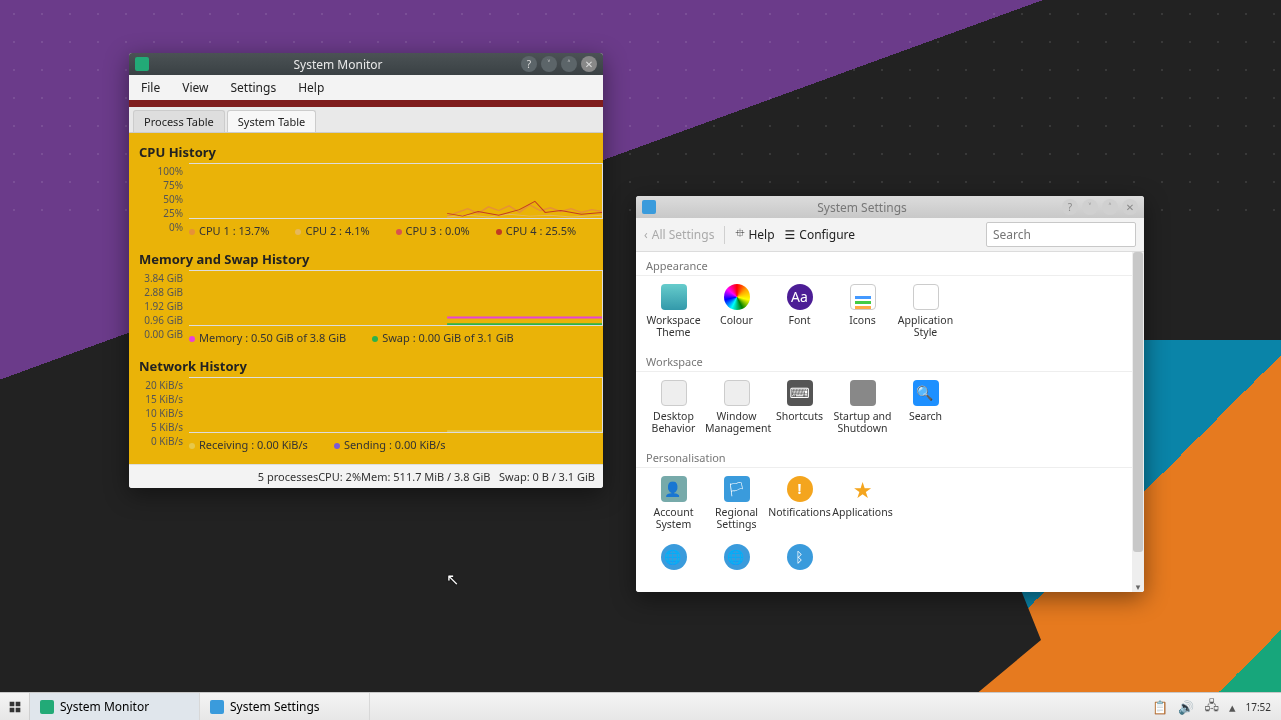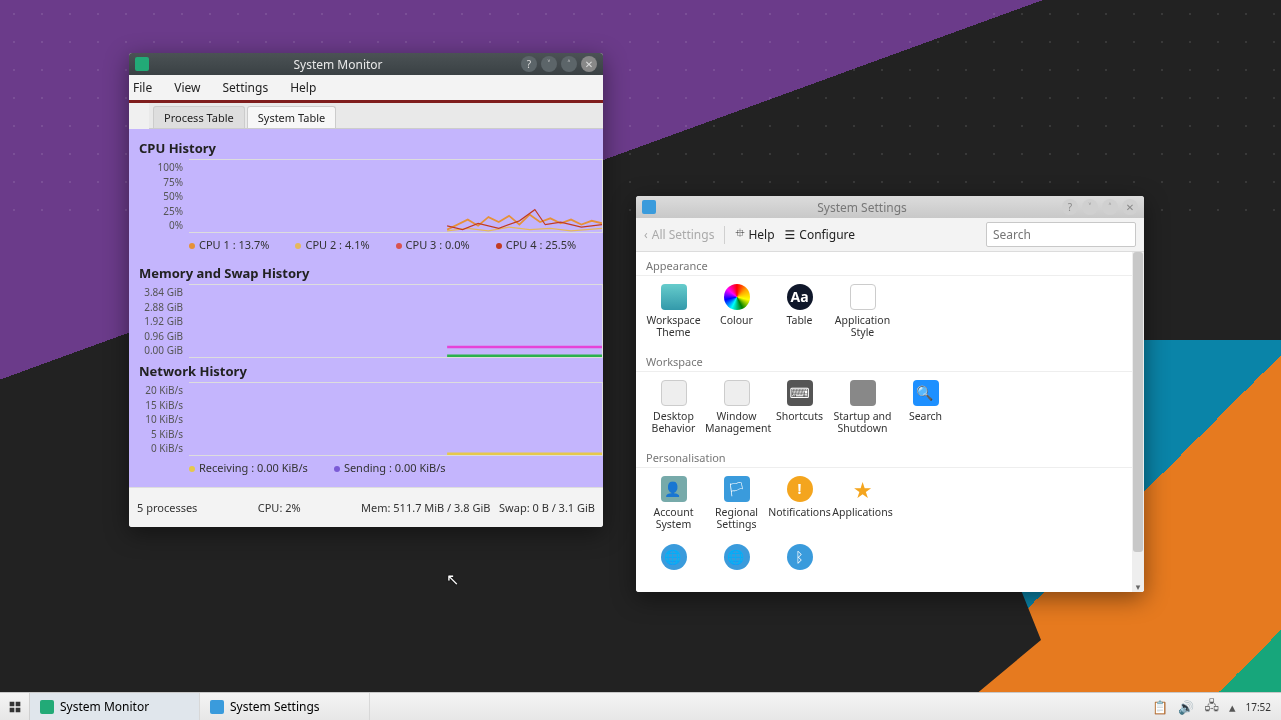--- a/index.html
+++ b/index.html
@@ -26,52 +26,52 @@
 .titlebar.inactive { background: linear-gradient(#dcdcdc,#c8c8c8); color:#777; }
 .titlebar .t-icon { width:14px; height:14px; margin-right:6px; background:#2a7; border-radius:2px; display:inline-block; }
 .titlebar .t-title { flex:1; text-align:center; }
 .titlebar .t-btns { display:flex; gap:4px; }
 .titlebar .t-btn { width:16px; height:16px; border-radius:50%; background:#5c6569; display:flex; align-items:center; justify-content:center; font-size:10px; color:#ddd; cursor:pointer; }
 .titlebar.inactive .t-btn { background:#d0d0d0; color:#888; }
 .titlebar .t-btn.close { background:#888; }
 .titlebar.inactive .t-btn.close { background:#d0d0d0; }
 
 
-.menubar { background:#f3f3f3; border-bottom:3px solid #7f1d1d; display:flex; padding:2px 0; gap:14px; font-size:12px; }
+.menubar { background:#f3f3f3; border-bottom:7px solid #7f1d1d; display:flex; padding:2px 8px; gap:14px; font-size:12px; }
 .menubar span { padding:2px 4px; cursor:pointer; }
-.tabs { display:flex; background:#e9e9e9; padding:3px 4px 0 4px; gap:2px; border-bottom:1px solid #ccc;margin-left:20px; }
+.tabs { display:flex; background:#e9e9e9; padding:3px 4px 0 4px; gap:2px; border-bottom:1px solid #ccc; }
 .tab { padding:3px 10px; background:#dedede; border:1px solid #ccc; border-bottom:none; border-radius:3px 3px 0 0; font-size:11px; cursor:pointer; }
 .tab.active { background:#f7f7f7; }
-.sm-body { background:#c4b5fd; padding:6px 0 4px 10px; }
+.sm-body { background:#eab308; padding:6px 0 4px 10px; }
 .sm-section h3 { font-size:13px; font-weight:bold; margin:4px 0 2px 0; }
-.chart { position:relative; height:74px; border:1px solid #ddd; border-left:none; margin-left:50px; }
+.chart { position:relative; height:56px; border:1px solid #ddd; border-left:none; margin-left:50px; }
 .ylabels { position:absolute; left:-50px; top:0; bottom:0; width:48px; display:flex; flex-direction:column; justify-content:space-between; text-align:right; font-size:10px; color:#555; padding-right:4px; }
 .chart svg { position:absolute; inset:0; width:100%; height:100%; }
 .legend { font-size:11px; color:#333; display:flex; gap:26px; padding:4px 0 8px 50px; flex-wrap:wrap; }
 .legend .dot { display:inline-block; width:6px; height:6px; border-radius:50%; margin-right:4px; vertical-align:middle; }
-.statusbar { display:flex; justify-content:space-between; padding:12px 8px; border-top:1px solid #ddd; background:#f3f3f3; font-size:11px; color:#333; }
+.statusbar { display:flex; justify-content:flex-end; padding:4px 8px; border-top:1px solid #ddd; background:#f3f3f3; font-size:11px; color:#333; }
 
 
 .ss-toolbar { display:flex; align-items:center; gap:10px; padding:4px 8px; background:#f3f3f3; border-bottom:1px solid #dcdcdc; font-size:12px; }
 .ss-toolbar .sep { width:1px; height:18px; background:#d0d0d0; }
 .ss-toolbar .disabled { color:#aaa; }
 .ss-toolbar .search { margin-left:auto; }
 .ss-toolbar input { width:150px; padding:3px 6px; border:1px solid #c8c8c8; border-radius:2px; font-size:12px; }
 .ss-body { position:relative; height:340px; overflow:hidden; background:#fff; padding-right:12px; }
 .ss-scroll { position:absolute; right:0; top:0; bottom:0; width:12px; background:#eee; }
 .ss-scroll .thumb { position:absolute; left:1px; right:1px; top:0; height:300px; background:#c8c8c8; border-radius:3px; }
 .ss-scroll .arrow { position:absolute; left:0; right:0; height:12px; text-align:center; font-size:9px; color:#666; }
 .ss-scroll .arrow.down { bottom:0; }
 .cat-title { font-size:11px; color:#777; padding:6px 10px 2px 10px; border-bottom:1px solid #eee; margin-bottom:4px;}
 .icon-grid { display:flex; flex-wrap:wrap; padding:0 6px 6px 6px; }
 .icon-item { width:63px; text-align:center; font-size:10.5px; color:#333; padding:4px 0; cursor:pointer; line-height:1.15; }
 .icon-item .ic { width:26px; height:26px; margin:0 auto 4px auto; border-radius:4px; display:flex; align-items:center; justify-content:center; font-size:14px; color:#fff; }
 .ic.theme { background:linear-gradient(#6cc,#39a); }
 .ic.colour { background: conic-gradient(red,orange,yellow,green,cyan,blue,magenta,red); border-radius:50%; }
-.ic.font { background:#0f172a; border-radius:50%;font-weight:bold; }
+.ic.font { background:#4c1d95; border-radius:50%; }
 .ic.icons { background:#fff; border:1px solid #ccc; }
 .ic.icons::before{content:""; display:block; width:16px;height:3px;background:#49f; box-shadow:0 5px 0 #4c4, 0 10px 0 #fa4; margin:4px auto;}
 .ic.style { background:#fff; border:1px solid #ccc; }
 .ic.desk { background:#eee; border:1px solid #ccc; }
 .ic.winmg { background:#eee; border:1px solid #ccc; }
 .ic.short { background:#555; }
 .ic.startup { background:#888; }
 .ic.searchi { background:#1e90ff; }
 .ic.account { background:#7aa; }
 .ic.region { background:#3a9bdc; }
@@ -158,20 +158,24 @@
           <span>3.84 GiB</span>
           <span>2.88 GiB</span>
           <span>1.92 GiB</span>
           <span>0.96 GiB</span>
           <span>0.00 GiB</span>
         </div>
         <svg viewBox="0 0 400 58" preserveAspectRatio="none">
           <line x1="250" y1="50" x2="400" y2="50" stroke="#e643d8" stroke-width="2"></line>
           <line x1="250" y1="57" x2="400" y2="57" stroke="#2bb24c" stroke-width="2"></line>
         </svg>
+      </div>
+      <div class="legend">
+        <span><span class="dot" style="background:#e643d8"></span><span>Memory : 0.50 GiB of 3.8 GiB</span></span>
+        <span><span class="dot" style="background:#2bb24c"></span><span>Swap : 0.00 GiB of 3.1 GiB</span></span>
       </div>
     </div>
 
     <div class="sm-section">
       <h3>Network History</h3>
       <div class="chart">
         <div class="ylabels">
           <span>20 KiB/s</span>
           <span>15 KiB/s</span>
           <span>10 KiB/s</span>
@@ -221,21 +225,22 @@
         <span>Configure</span>
       </span>
     <span class="search"><input type="text" placeholder="Search" style=""></span>
   </div>
   <div class="ss-body">
 
     <div class="cat-title">Appearance</div>
     <div class="icon-grid">
       <div class="icon-item"><div class="ic theme"></div><span>Workspace Theme</span></div>
       <div class="icon-item"><div class="ic colour"></div><span>Colour</span></div>
-      <div class="icon-item"><div class="ic font">Aa</div><span>Table</span></div>
+      <div class="icon-item"><div class="ic font">Aa</div><span>Font</span></div>
+      <div class="icon-item"><div class="ic icons"></div><span>Icons</span></div>
       <div class="icon-item"><div class="ic style"></div><span>Application Style</span></div>
     </div>
 
     <div class="cat-title">Workspace</div>
     <div class="icon-grid">
       <div class="icon-item"><div class="ic desk"></div><span>Desktop Behavior</span></div>
       <div class="icon-item"><div class="ic winmg"></div><span>Window Management</span></div>
       <div class="icon-item"><div class="ic short">⌨</div><span>Shortcuts</span></div>
       <div class="icon-item"><div class="ic startup"></div><span>Startup and Shutdown</span></div>
       <div class="icon-item"><div class="ic searchi">🔍</div><span>Search</span></div>

